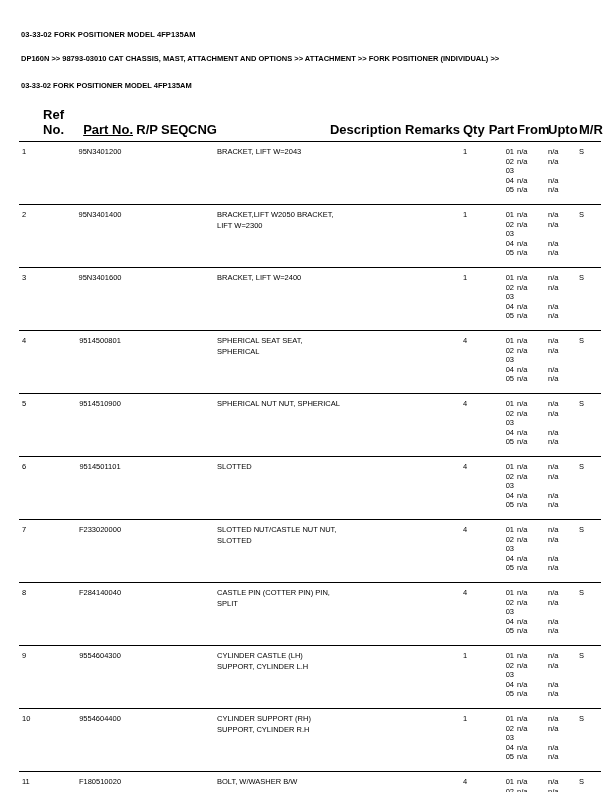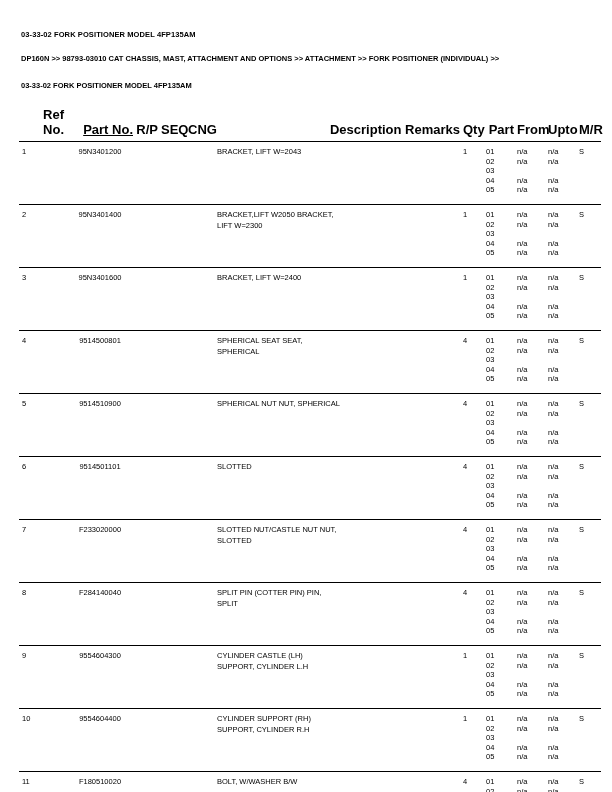--- a/index.html
+++ b/index.html
@@ -65,21 +65,21 @@
     line-height: 9.6px;
   }
   
   td.c-ref   { width: 42px;  border-left: none; }
   td.c-part  { width: 66px; text-align: center;  }
   td.c-rp    { width: 22px;  border-left: 1px solid #000; }
   td.c-seq   { width: 24px;  border-left: 1px solid #000; }
   td.c-cng   { width: 26px;  border-left: 1px solid #000; }
   td.c-desc  { width: 243px; border-left: 1px solid #000; }
   td.c-qty   { width: 20px;  border-left: 1px solid #000; }
-  td.c-model { width: 28px;  border-left: 1px solid #000; }
+  td.c-model { width: 28px;  border-left: 1px solid #000; text-align: right; }
   td.c-from  { width: 28px;  }
   td.c-upto  { width: 28px;  }
   td.c-mr    { width: 22px;  border-left: 1px solid #000; }
 
   th.c-ref   { width: 42px; }
   th.c-part  { width: 66px; text-decoration: underline; }
   th.c-rp    { width: 22px; }
   th.c-seq   { width: 24px; }
   th.c-cng   { width: 26px; }
   th.c-desc  { width: 243px; }
@@ -367,21 +367,21 @@
           </td>
           <td class="c-mr">S</td>
         </tr>
         <tr class="part-row">
           <td class="c-ref">8</td>
           <td class="c-part">F284140040</td>
           <td class="c-rp"></td>
           <td class="c-seq"></td>
           <td class="c-cng"></td>
           <td class="c-desc">
-            <span class="desc-line">SPLIT PIN (COTTER PIN) PIN,</span>
+            <span class="desc-line">CASTLE PIN (COTTER PIN) PIN,</span>
             <span class="desc-line">SPLIT</span>
           </td>
           <td class="c-qty">4</td>
           <td class="c-model">
             <span class="stack-line">01</span>
             <span class="stack-line">02</span>
             <span class="stack-line">03</span>
             <span class="stack-line">04</span>
             <span class="stack-line">05</span>
           </td>

